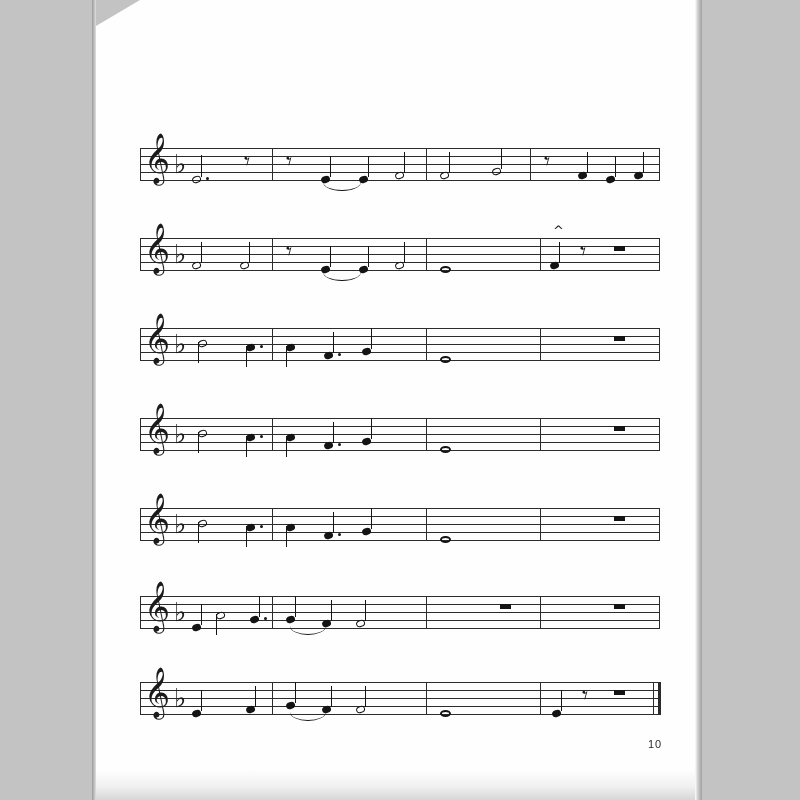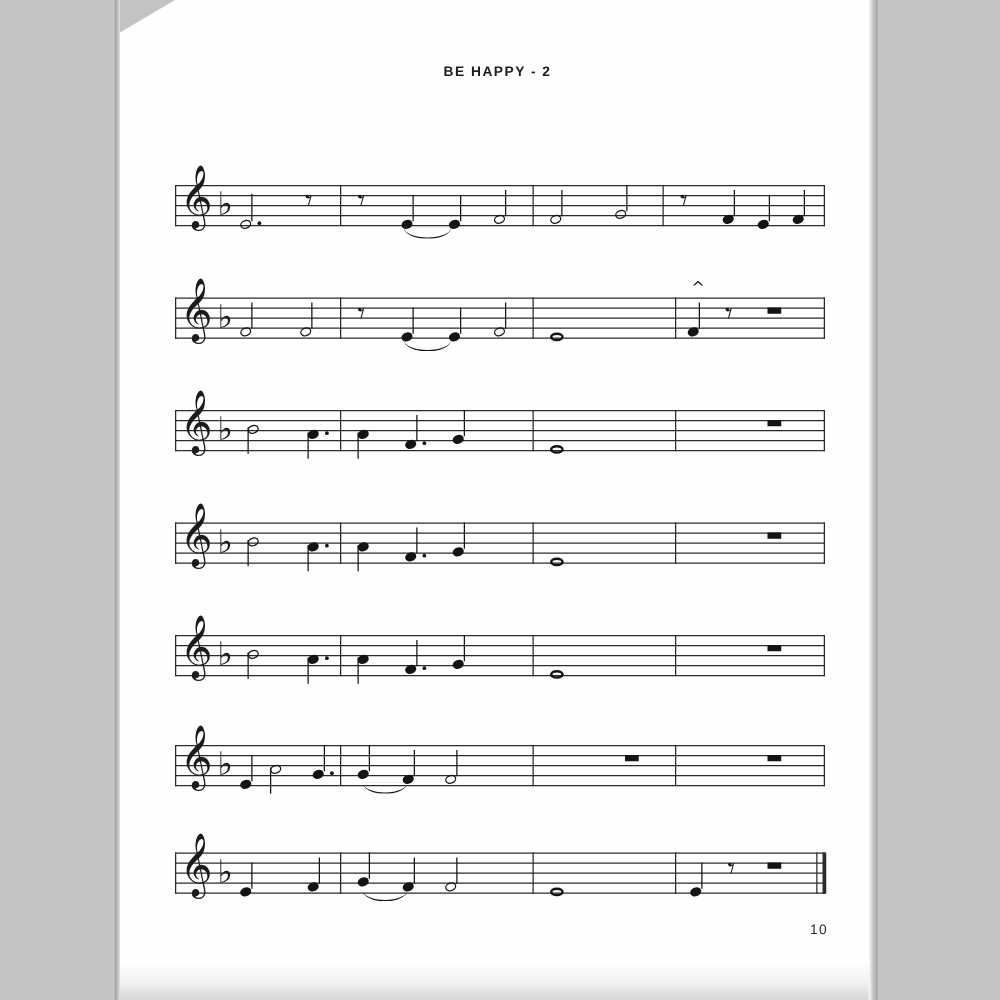--- a/index.html
+++ b/index.html
@@ -207,21 +207,20 @@
   }
 </style>
 </head>
 <body>
 
 <div class="page-scan">
 
   <div class="paper-edge-left"></div>
   <div class="paper">
 
-    <div class="song-title">BE HAPPY - 2</div>
 
     <div class="systems">
 
       <div class="system" style="top:148px;">
         <div class="staff-line l0"></div>
         <div class="staff-line l1"></div>
         <div class="staff-line l2"></div>
         <div class="staff-line l3"></div>
         <div class="staff-line l4"></div>
         <div class="barline" style="left:0px;"></div>

